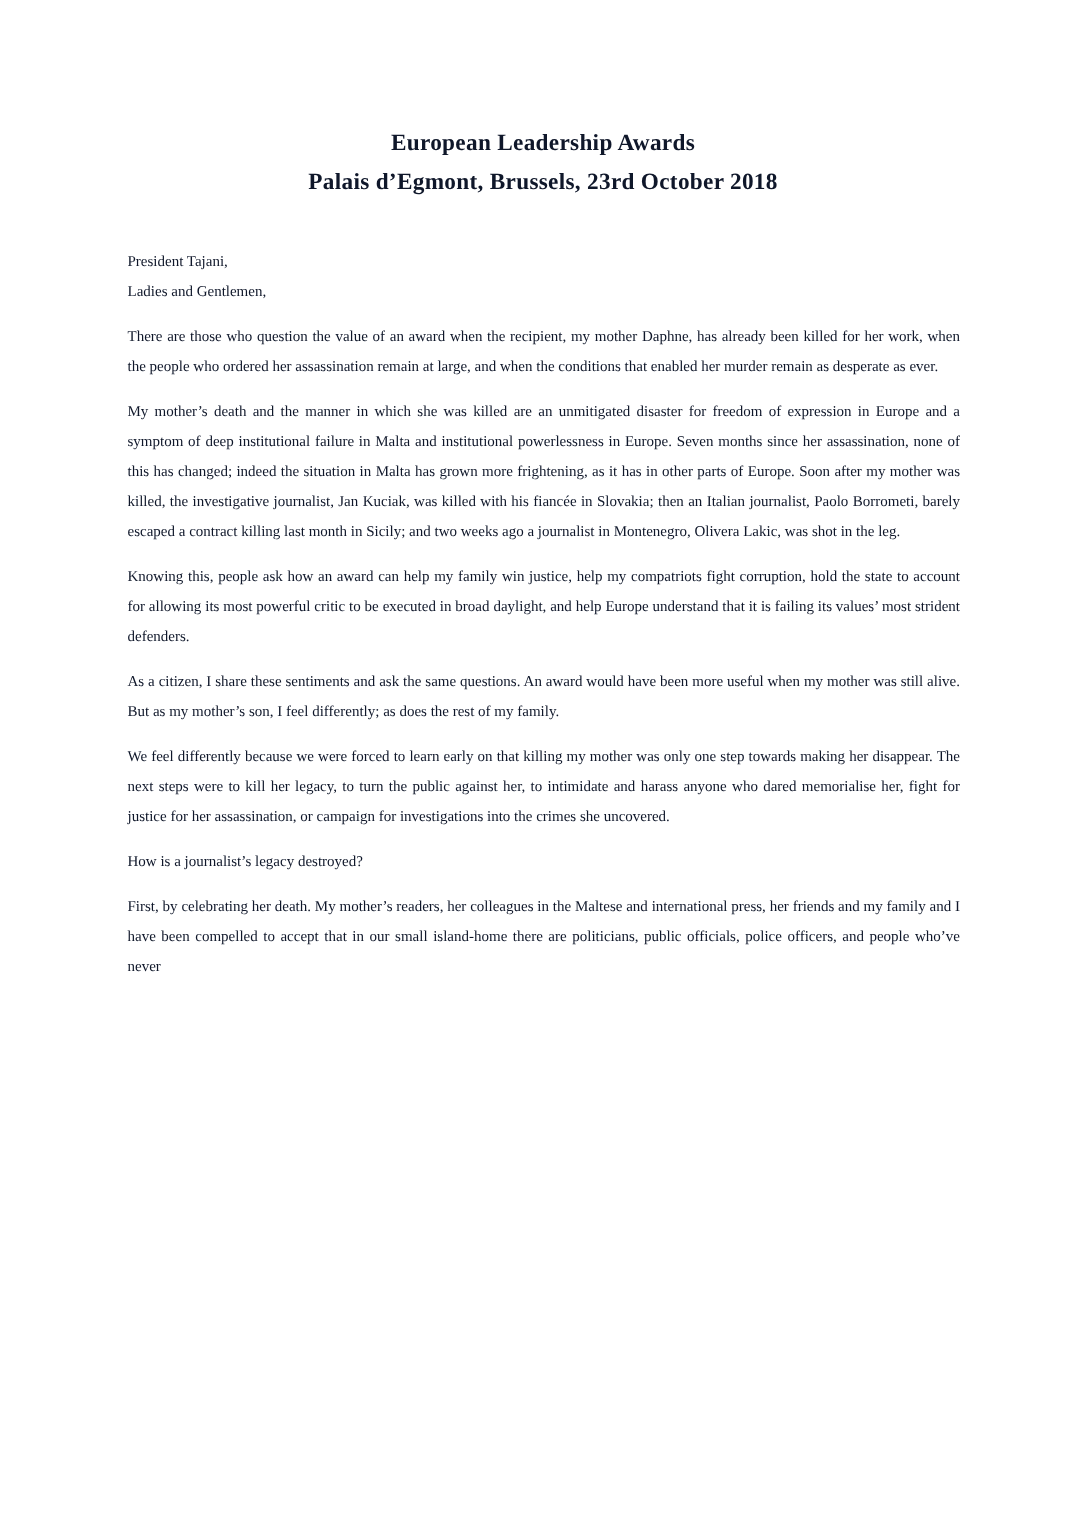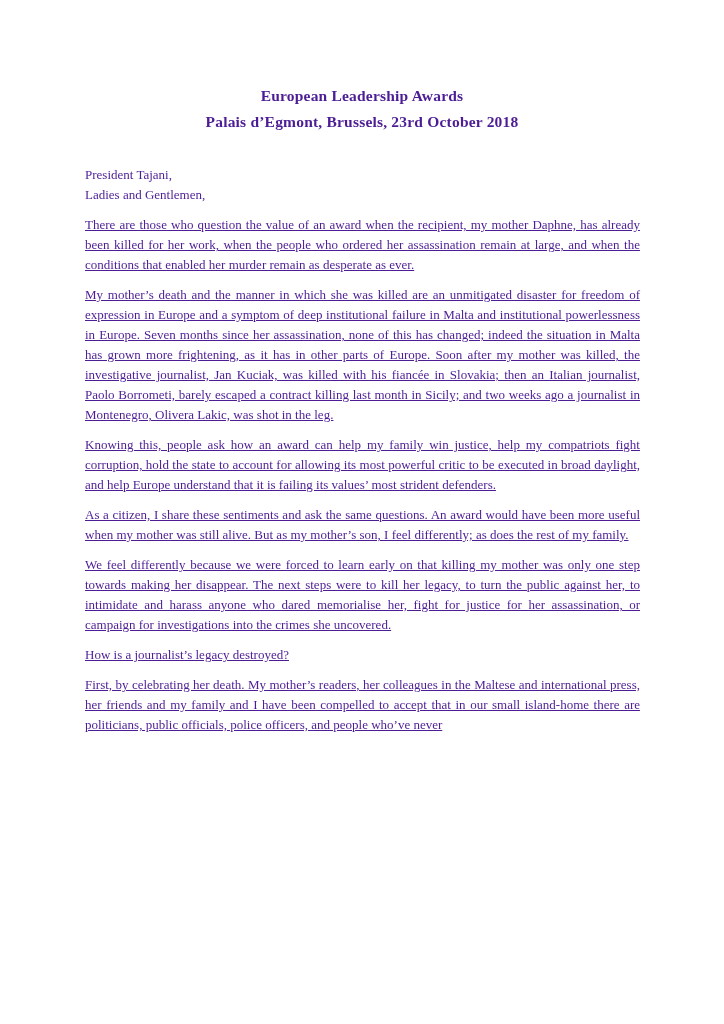--- a/index.html
+++ b/index.html
@@ -3,42 +3,41 @@
 <meta charset="utf-8">
 <style>
   * { margin: 0; padding: 0; box-sizing: border-box; }
   html, body { background: #ffffff; }
   .page {
     position: relative;
     width: 724px;
     height: 1024px;
     background: #ffffff;
     font-family: "Liberation Serif", "DejaVu Serif", serif;
-    color: #4c1d95;
+    color: #0f172a;
     overflow: hidden;
   }
   .title-block {
     padding-top: 83px;
     text-align: center;
     font-weight: bold;
     font-size: 15.5px;
     line-height: 25.5px;
     letter-spacing: 0.2px;
   }
   .body-text {
     margin: 31px 84px 0 85px;
-    font-size: 13px;
+    font-size: 10px;
     line-height: 20px;
   }
   .salutation { margin-bottom: 10px; }
   .salutation-line { text-align: left; }
   .para {
     text-align: justify;
     margin-bottom: 10px;
-    text-decoration: underline;
   }
   .para:last-child { margin-bottom: 0; }
 </style>
 </head>
 <body>
 
 <div class="page">
 
   <header class="title-block">
     <div class="title-line">European Leadership Awards</div>

